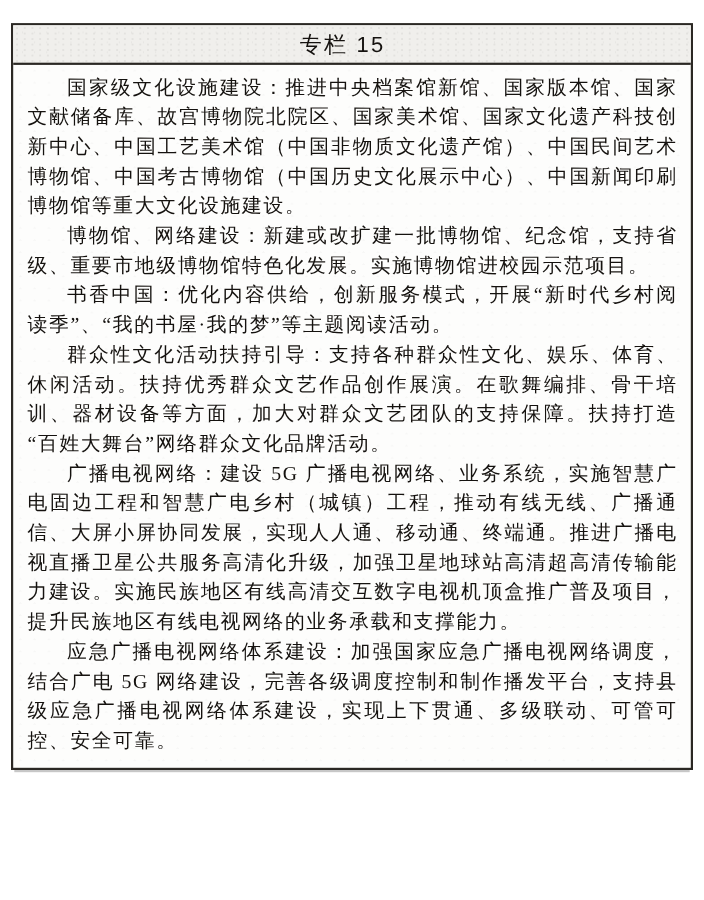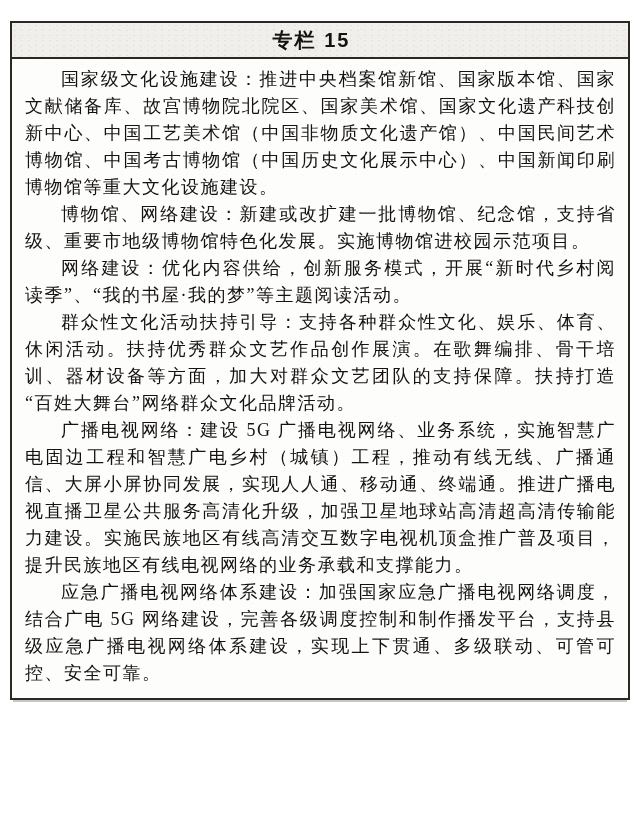--- a/index.html
+++ b/index.html
@@ -31,21 +31,21 @@
     
     background-image:
       radial-gradient(rgba(0,0,0,0.055) 1px, transparent 1px),
       radial-gradient(rgba(0,0,0,0.04) 1px, transparent 1px);
     background-size: 7px 5px, 11px 9px;
     background-position: 0 0, 3px 2px;
     display: flex;
     align-items: center;
     justify-content: center;
     font-family: "Liberation Sans", "DejaVu Sans", sans-serif;
-    font-weight: 700;
+    font-weight: 400;
     font-size: 20px;
     letter-spacing: 2px;
     color: var(--text, #15120f);
   }
   .title-prefix {
     margin-right: 0.85em;
   }
   .panel-body {
     padding: 7px 12px 11px 13px;
     background-image:
@@ -70,18 +70,18 @@
 <body>
 
 <div class="panel">
   <div class="panel-header">
     <span class="title-prefix">专栏 15</span>
   </div>
   <div class="panel-body">
 
   <p><span class="lead">国家级文化设施建设：</span><span>推进中央档案馆新馆、国家版本馆、国家文献储备库、故宫博物院北院区、国家美术馆、国家文化遗产科技创新中心、中国工艺美术馆（中国非物质文化遗产馆）、中国民间艺术博物馆、中国考古博物馆（中国历史文化展示中心）、中国新闻印刷博物馆等重大文化设施建设。</span></p>
       <p><span class="lead">博物馆、网络建设：</span><span>新建或改扩建一批博物馆、纪念馆，支持省级、重要市地级博物馆特色化发展。实施博物馆进校园示范项目。</span></p>
-      <p><span class="lead">网络建设：</span><span>优化内容供给，创新服务模式，开展“新时代乡村阅读季”、“我的书屋·我的梦”等主题阅读活动。</span></p>
+      <p><span class="lead">书香中国：</span><span>优化内容供给，创新服务模式，开展“新时代乡村阅读季”、“我的书屋·我的梦”等主题阅读活动。</span></p>
       <p><span class="lead">群众性文化活动扶持引导：</span><span>支持各种群众性文化、娱乐、体育、休闲活动。扶持优秀群众文艺作品创作展演。在歌舞编排、骨干培训、器材设备等方面，加大对群众文艺团队的支持保障。扶持打造“百姓大舞台”网络群众文化品牌活动。</span></p>
       <p><span class="lead">广播电视网络：</span><span>建设 5G 广播电视网络、业务系统，实施智慧广电固边工程和智慧广电乡村（城镇）工程，推动有线无线、广播通信、大屏小屏协同发展，实现人人通、移动通、终端通。推进广播电视直播卫星公共服务高清化升级，加强卫星地球站高清超高清传输能力建设。实施民族地区有线高清交互数字电视机顶盒推广普及项目，提升民族地区有线电视网络的业务承载和支撑能力。</span></p>
       <p><span class="lead">应急广播电视网络体系建设：</span><span>加强国家应急广播电视网络调度，结合广电 5G 网络建设，完善各级调度控制和制作播发平台，支持县级应急广播电视网络体系建设，实现上下贯通、多级联动、可管可控、安全可靠。</span></p>
     </div>
 </div>
 
 </body></html>

